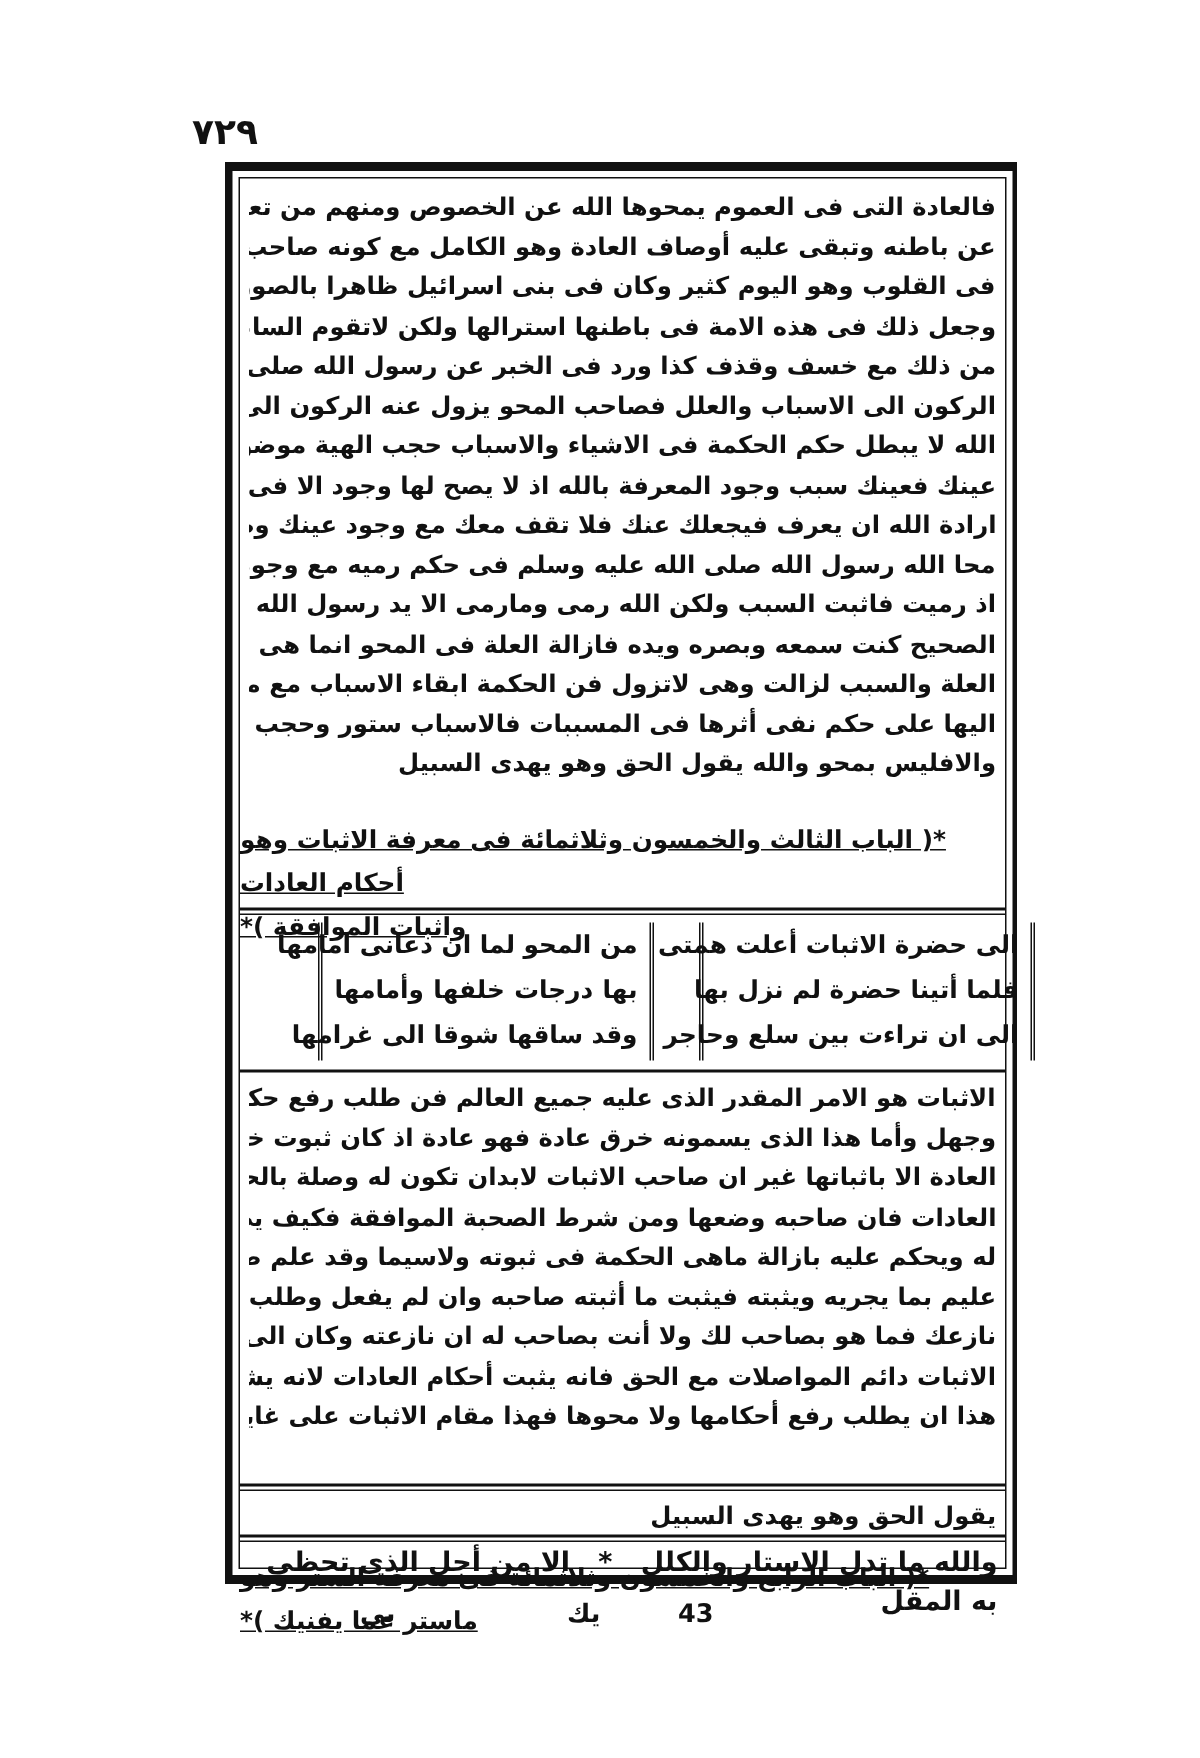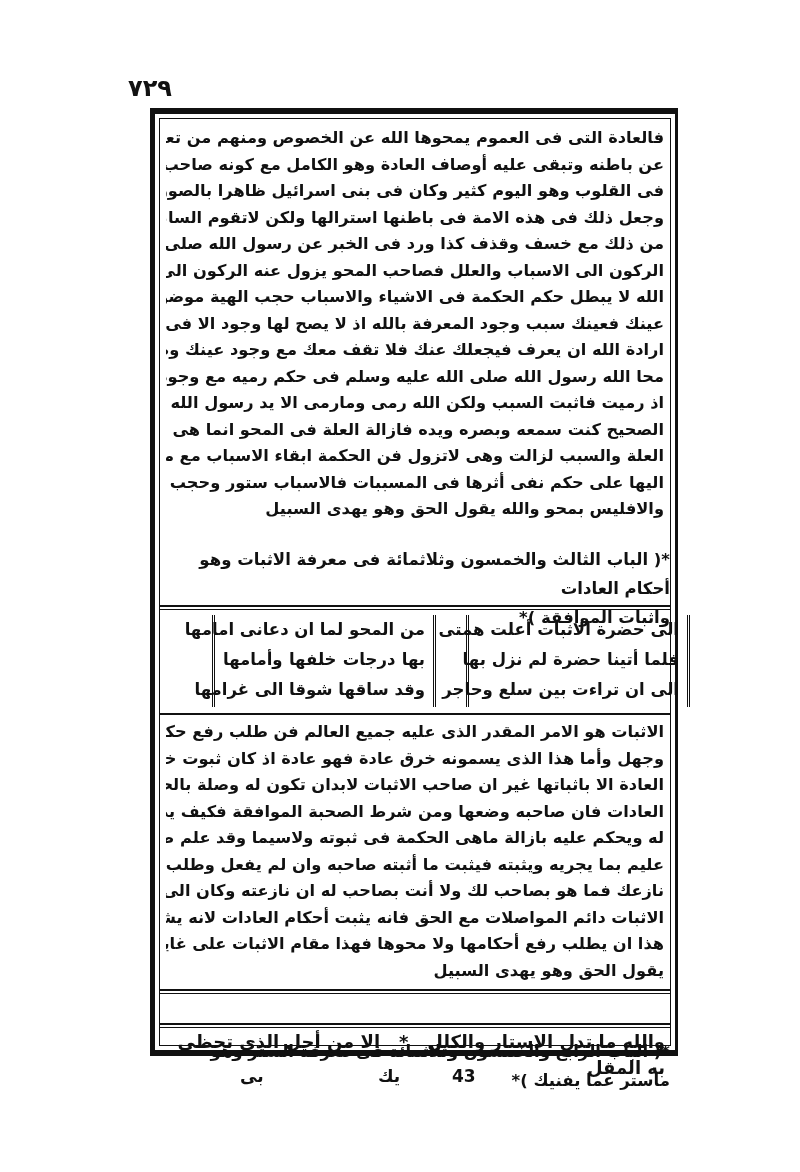--- a/index.html
+++ b/index.html
@@ -9,22 +9,22 @@
                  direction:rtl; }
   .frame { position:absolute; left:150px; top:108px; width:528px; height:948px;
            border-left:5px solid #111; border-right:3px solid #111;
            border-top:6px solid #111; border-bottom:6px solid #111; box-sizing:border-box; }
   .inner { position:absolute; left:4px; right:4px; top:4px; bottom:4px;
            border:1px solid #111; }
   .prose { direction:rtl; text-align:justify; text-align-last:right; font-size:16.2px;
            line-height:26.5px; padding:0 6px; font-weight:bold; letter-spacing:-0.2px; }
   .prose p { margin:0; white-space:nowrap; overflow:hidden; text-align:justify; text-align-last:justify; }
   .block1 { position:absolute; left:0; right:0; top:6px; }
-  .heading { position:absolute; left:0; right:0; direction:rtl; text-align:right;
-             font-size:16.5px; font-weight:bold; line-height:29px; }
+  .heading { position:absolute; left:0; right:0; direction:rtl; text-align:left;
+             font-size:16.5px; font-weight:bold; line-height:29px;text-decoration:underline; }
   .h1 { top:426px; }
   .hr { position:absolute; left:0; right:0; height:0; border-top:2px solid #111; }
   .hr.thin { border-top:1px solid #111; }
   .poem { position:absolute; left:0; right:0; top:490px; height:104px; }
   .poem .col { position:absolute; top:6px; height:92px; box-sizing:border-box;
                border-left:3px double #111; border-right:3px double #111;
                direction:rtl; font-size:16.5px; font-weight:bold; line-height:30px; padding:0 8px; }
   .col-right { left:266px; width:224px;margin-left:40px; }
   .col-left  { left:52px; width:224px; }
   .poem .col div { white-space:nowrap; text-align:justify; text-align-last:justify; }
@@ -88,21 +88,21 @@
     <div class="prose block2">
       <p>الاثبات هو الامر المقدر الذى عليه جميع العالم فن طلب رفع حكم العوائد فقد أساء الادب</p>
       <p>وجهل وأما هذا الذى يسمونه خرق عادة فهو عادة اذ كان ثبوت خرق العادة عادة فا محوت</p>
       <p>العادة الا باثباتها غير ان صاحب الاثبات لابدان تكون له وصلة بالحق ولهذا أثبت أحكام</p>
       <p>العادات فان صاحبه وضعها ومن شرط الصحبة الموافقة فكيف يصحبه ويكون مواصلا</p>
       <p>له ويحكم عليه بازالة ماهى الحكمة فى ثبوته ولاسيما وقد علم صاحب هذا المقام ان الله حكيم</p>
       <p>عليم بما يجريه ويثبته فيثبت ما أثبته صاحبه وان لم يفعل وطلب غير ذلك فهو منازع ومن</p>
       <p>نازعك فما هو بصاحب لك ولا أنت بصاحب له ان نازعته وكان الى العناد أقرب فصاحب</p>
       <p>الاثبات دائم المواصلات مع الحق فانه يثبت أحكام العادات لانه يشهده فيها فلا يمكن له مع</p>
       <p>هذا ان يطلب رفع أحكامها ولا محوها فهذا مقام الاثبات على غاية الايجاز والبيان والله</p>
-      <p style="text-align-last:right;">يقول الحق وهو يهدى السبيل</p>
+      <p style="text-align-last:right;margin-top:40px;">يقول الحق وهو يهدى السبيل</p>
     </div>
 
     <div class="hr" style="top:870px;"></div>
     <div class="hr thin" style="top:874px;"></div>
 
     <div class="heading h2">
       <div>*( الباب الرابع والخمسون وثلاثمائة فى معرفة الستر وهو ماستر عما يفنيك )*</div>
     </div>
 
     <div class="hr" style="top:904px;"></div>

